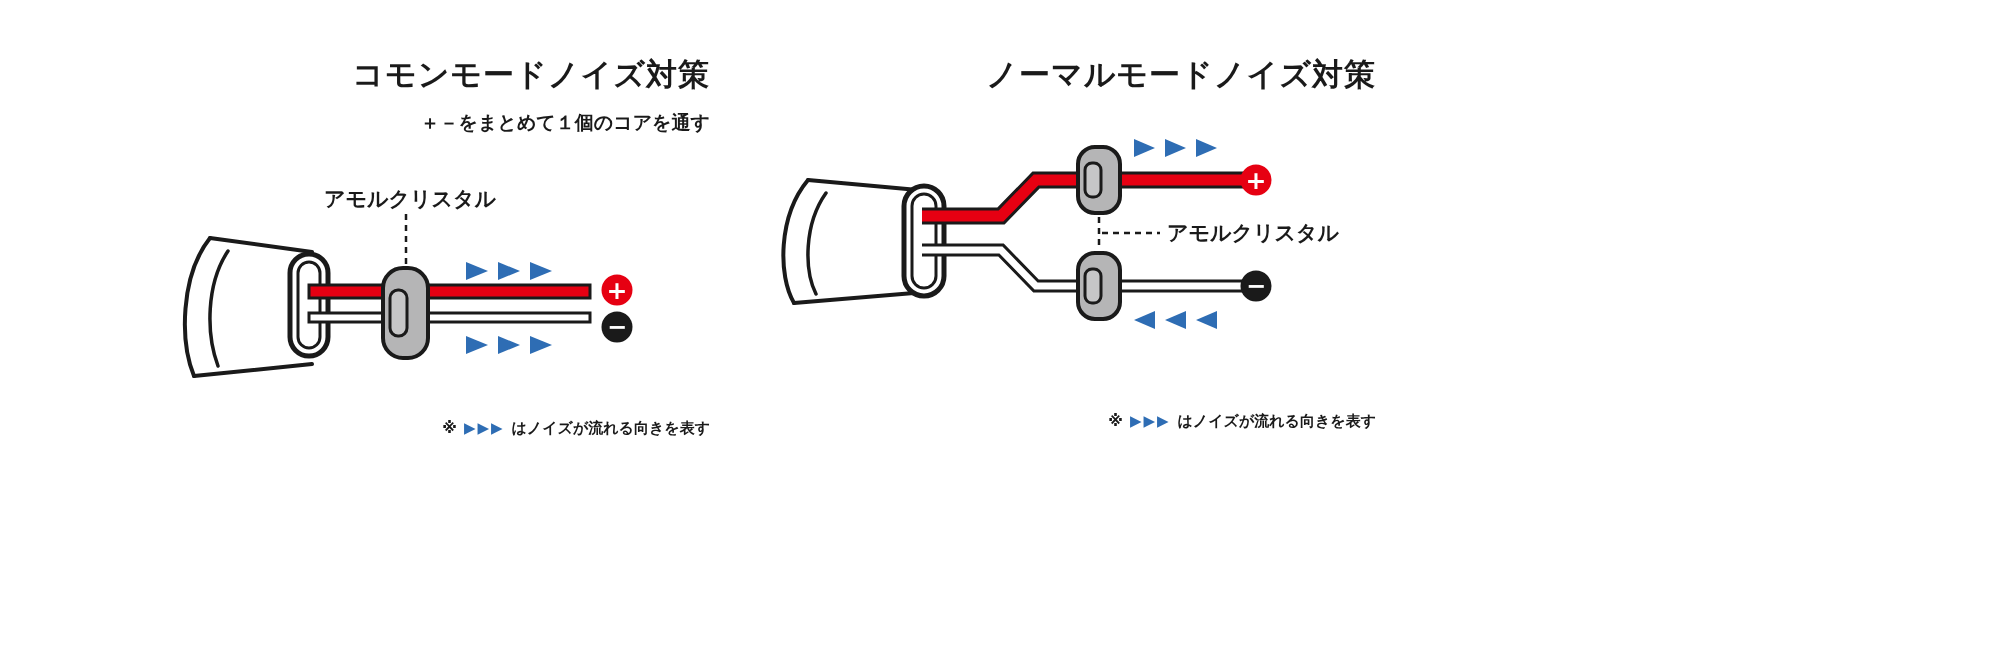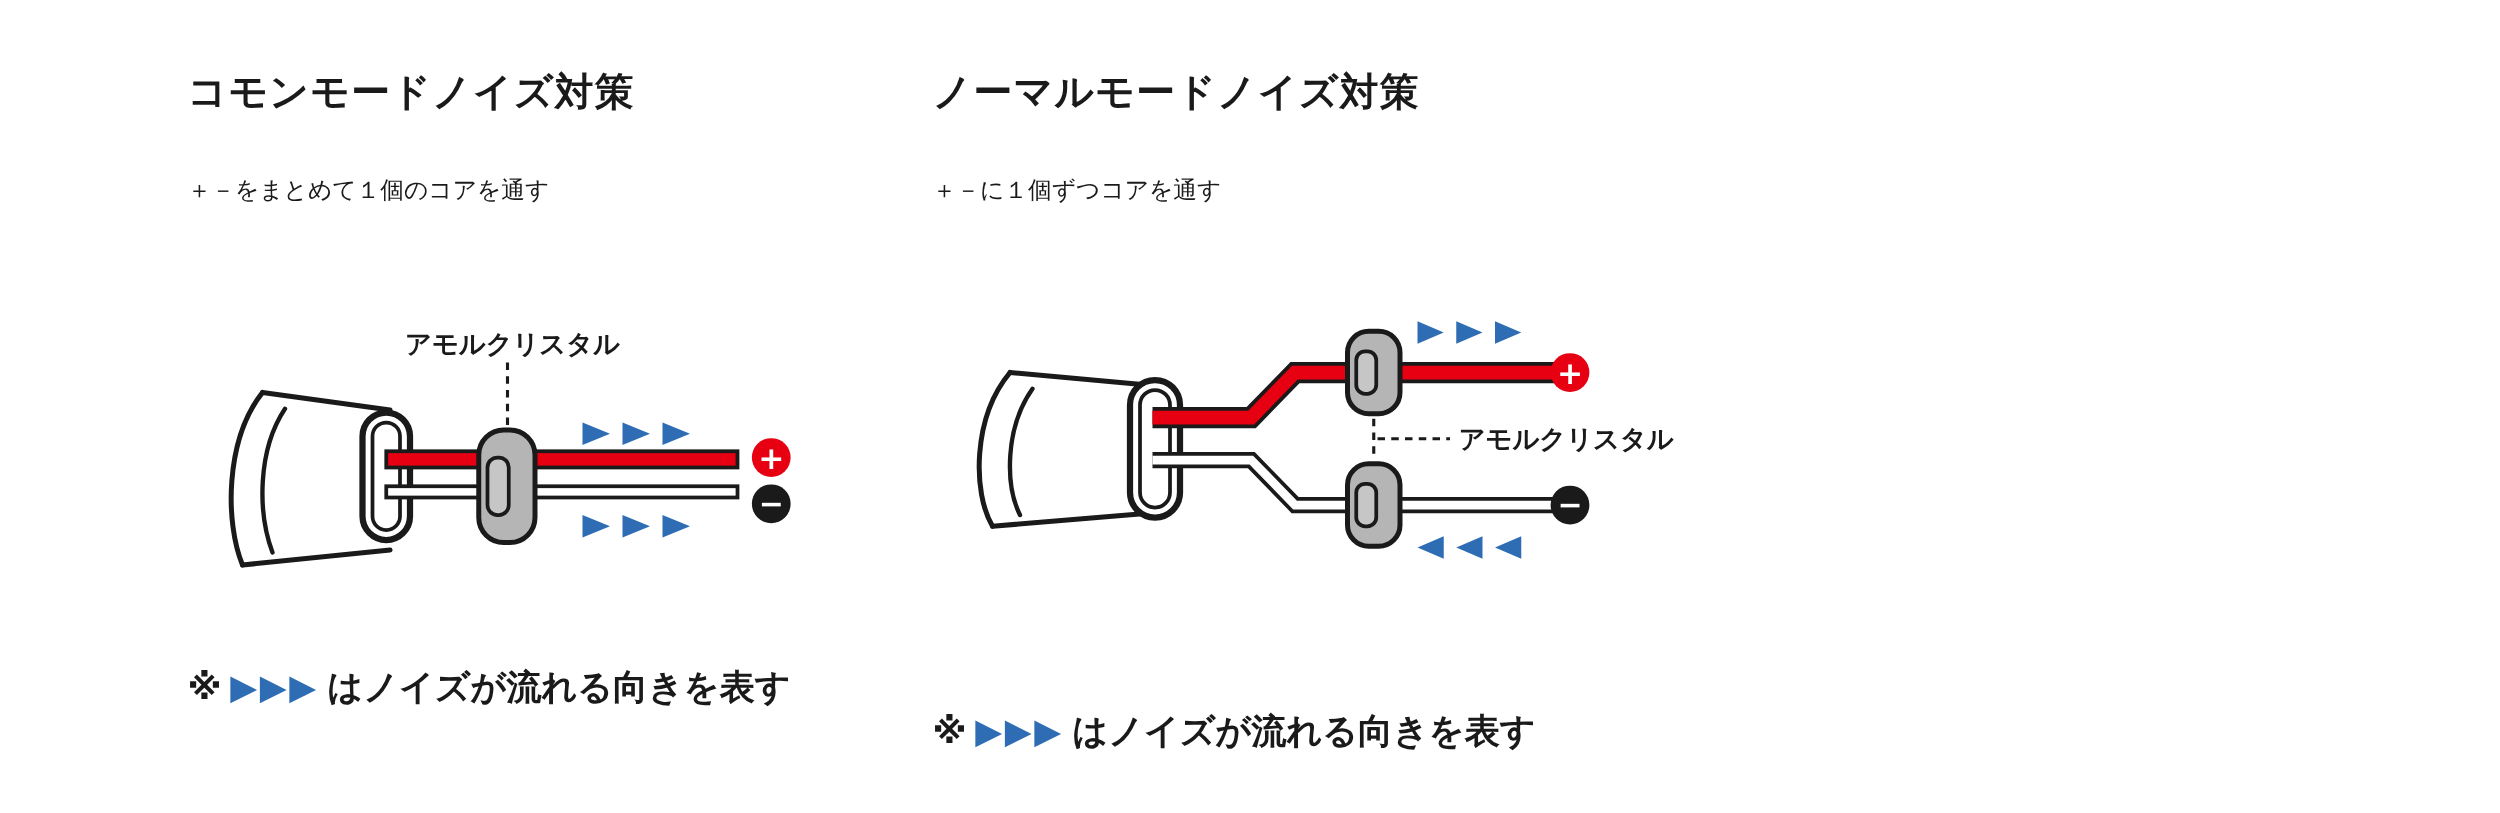--- a/index.html
+++ b/index.html
@@ -1,26 +1,26 @@
 <!DOCTYPE html>
 <html><head>
 <meta charset="utf-8">
 <style>
   * { margin:0; padding:0; box-sizing:border-box; }
   html,body { width:2000px; height:650px; background:#ffffff;
     font-family:"DejaVu Sans","Liberation Sans",sans-serif; color:#1a1a1a; }
   .canvas { position:relative; width:2000px; height:650px; background:#ffffff; overflow:hidden; }
-  .figure { position:absolute; display:flex; flex-direction:column; align-items:flex-start;gap:46px; }
+  .figure { position:absolute; display:flex; flex-direction:column; align-items:flex-end; }
   .fig-left  { left:150px; top:55px; width:560px; }
   .fig-right { left:746px; top:55px; width:630px; }
   .title { font-weight:bold; font-size:31px; line-height:38px; letter-spacing:1px; white-space:nowrap; }
-  .subtitle { font-weight:normal; font-size:19px; line-height:26px; white-space:nowrap; }
+  .subtitle { font-weight:bold; font-size:19px; line-height:26px; margin-top:16px; white-space:nowrap; }
   .diagram-left  { margin-top:45px; }
   .diagram-right { margin-top:25px; }
-  .note { font-weight:bold; font-size:28px; line-height:26px; white-space:nowrap; }
+  .note { font-weight:bold; font-size:15px; line-height:26px; white-space:nowrap; }
   .note-left  { margin-top:25px; }
   .note-right { margin-top:65px; }
   .note .arrows { color:#2e6db4; margin:0 7px; letter-spacing:2px; }
   svg { display:block; }
   svg text { font-family:"DejaVu Sans","Liberation Sans",sans-serif; }
   .svg-label { font-weight:bold; font-size:21px; fill:#1a1a1a; }
   .term-text { font-weight:bold; fill:#ffffff; }
 </style>
 </head>
 <body>
@@ -79,21 +79,20 @@
       </g>
     </svg>
 
     <div class="note note-left">
       <span>※</span><span class="arrows">▶▶▶</span><span>はノイズが流れる向きを表す</span>
     </div>
   </div>
 
   <div class="figure fig-right">
     <div class="title">ノーマルモードノイズ対策</div>
-    <div class="subtitle">＋－に１個ずつコアを通す</div>
 
     <svg class="diagram-right" width="630" height="225" viewBox="0 0 630 225">
 
       <g>
         <path d="M 172,72 L 62,62 C 32,98 32,158 48,185 L 168,175 Z" fill="#ffffff" stroke="none"></path>
         <path d="M 62,62 L 172,72" fill="none" stroke="#1a1a1a" stroke-width="4" stroke-linecap="round"></path>
         <path d="M 48,185 L 168,175" fill="none" stroke="#1a1a1a" stroke-width="4" stroke-linecap="round"></path>
         <path d="M 62,62 C 32,98 32,158 48,185" fill="none" stroke="#1a1a1a" stroke-width="4" stroke-linecap="round"></path>
         <path d="M 80,75 C 58,106 58,152 70,176" fill="none" stroke="#1a1a1a" stroke-width="3.5" stroke-linecap="round"></path>
       </g>

